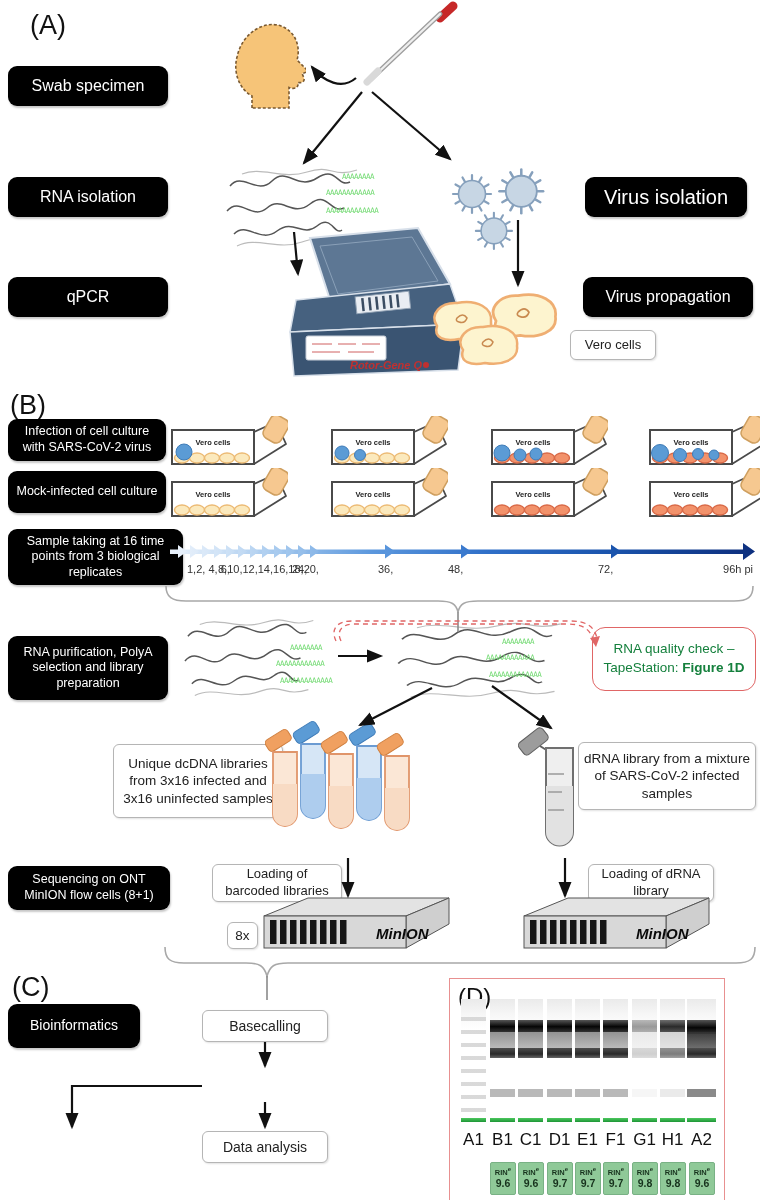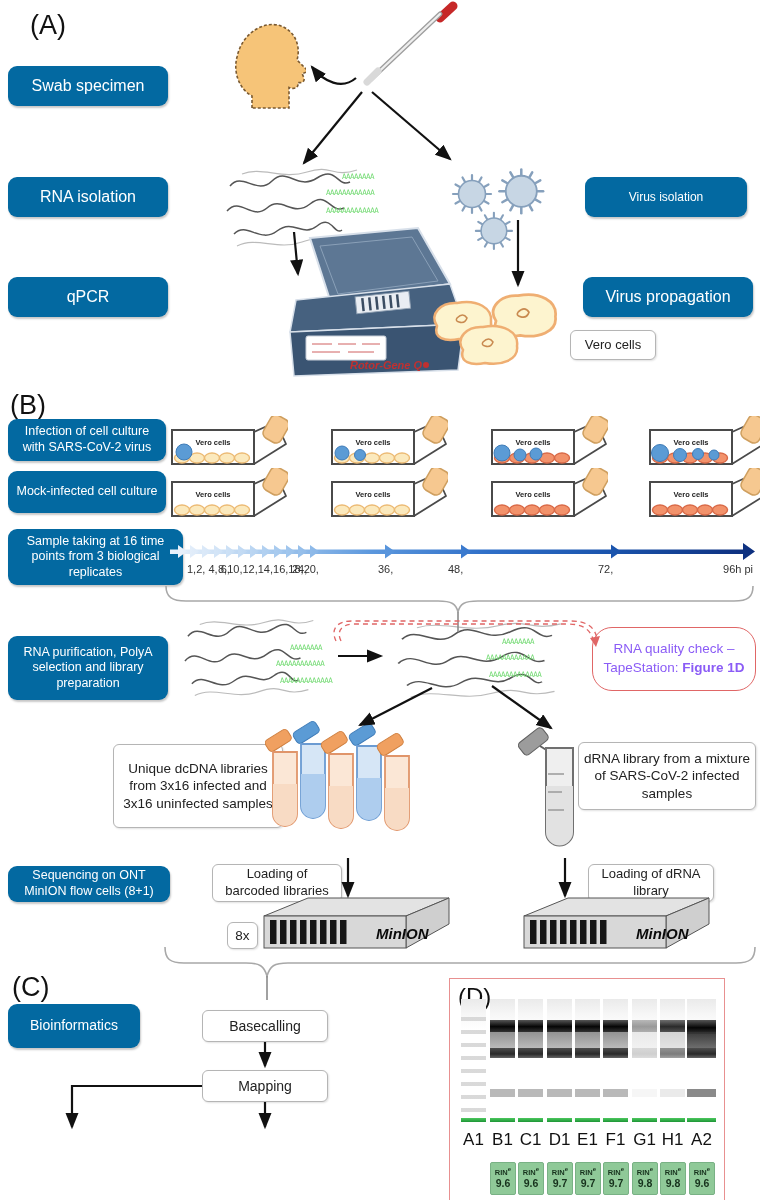--- a/index.html
+++ b/index.html
@@ -1,26 +1,26 @@
 <!DOCTYPE html>
 <html><head>
 <meta charset="utf-8">
 <style>
   html,body{margin:0;padding:0;background:#fff;}
   #fig{position:relative;width:760px;height:1200px;background:#fff;overflow:hidden;
        font-family:"Liberation Sans",sans-serif;color:#111;}
   .abs{position:absolute;}
   .plabel{font-size:27px;color:#111;}
-  .gbox{background:#0369a1;color:#fff;border-radius:9px;display:flex;align-items:center;justify-content:center;
+  .gbox{background:#000000;color:#fff;border-radius:9px;display:flex;align-items:center;justify-content:center;
         text-align:center;line-height:1.25;padding:2px 6px;box-sizing:border-box;
         box-shadow:1px 2px 2px rgba(0,0,0,.22);}
   .wbox{background:#fff;border:1px solid #b5b5b5;border-radius:6px;display:flex;align-items:center;justify-content:center;
         text-align:center;color:#222;box-sizing:border-box;line-height:1.3;padding:2px 5px;
         box-shadow:1px 1px 2px rgba(0,0,0,.12);}
-  .rbox{background:#fff;border:1.6px solid #e06666;border-radius:20px;color:#8b5cf6;text-align:center;
+  .rbox{background:#fff;border:1.6px solid #e06666;border-radius:13px;color:#15803d;text-align:center;
         display:flex;flex-direction:column;justify-content:center;box-sizing:border-box;line-height:1.4;font-size:13.5px;}
   .polya{position:absolute;color:#6ed96e;font-size:7.5px;letter-spacing:-0.5px;
          font-family:"DejaVu Sans Mono",monospace;white-space:nowrap;}
   .tlbl{position:absolute;top:21px;font-size:11px;color:#333;white-space:nowrap;}
   
   #panelD{border:1px solid #e89090;background:#fff;}
   .lane{position:absolute;top:20px;width:25px;height:128px;
         background:linear-gradient(180deg,#eaeaea 0,#f7f7f7 16px,#fff 30px);}
   .lane i{position:absolute;left:0;right:0;display:block;}
   .bt{top:21px;height:12px;background:linear-gradient(180deg,#555,#050505 55%,#333);}
@@ -110,21 +110,21 @@
         </g>
       </symbol>
     </defs>
   </svg>
 
   <div class="abs plabel" style="left:30px;top:10px">(A)</div>
 
   <div class="abs gbox" style="left:8px;top:66px;width:160px;height:40px;font-size:16px">Swab specimen</div>
   <div class="abs gbox" style="left:8px;top:277px;width:160px;height:40px;font-size:16px">qPCR</div>
   <div class="abs gbox" style="left:8px;top:177px;width:160px;height:40px;font-size:16px">RNA isolation</div>
-  <div class="abs gbox" style="left:585px;top:177px;width:162px;height:40px;font-size:12px">Virus isolation</div>
+  <div class="abs gbox" style="left:585px;top:177px;width:162px;height:40px;font-size:20px">Virus isolation</div>
   <div class="abs gbox" style="left:583px;top:277px;width:170px;height:40px;font-size:16px">Virus propagation</div>
   <div class="abs wbox" style="left:570px;top:330px;width:86px;height:30px;font-size:13px">Vero cells</div>
 
   <svg class="abs" style="left:232px;top:16px" width="74" height="94" viewBox="0 0 74 94">
     <path d="M20,92 L20,80 C7,73 1,56 5,41 C10,17 32,4 49,10 C63,15 69,30 65,44 L74,53 C76,55 74,57 70,57.5 L72,62 C73,66 69,67 66,66.5 C67,71 63,74 57,71.5 L57,80 L57,92 Z" fill="#f6c478" stroke="#7a5a32" stroke-width="1.6" stroke-dasharray="3,2"></path>
   </svg>
 
   <svg class="abs" style="left:222px;top:166px" width="160" height="85" viewBox="0 0 160 85">
       <use href="#rna"></use>
     </svg>
@@ -278,21 +278,21 @@
     </svg>
   <span class="polya" style="left:502px;top:637px">AAAAAAAA</span>
   <span class="polya" style="left:486px;top:653px">AAAAAAAAAAAA</span>
   <span class="polya" style="left:489px;top:670px">AAAAAAAAAAAAA</span>
 
   <div class="abs rbox" style="left:592px;top:627px;width:164px;height:64px">
     <div>RNA quality check –</div>
     <div><span>TapeStation: </span><b>Figure 1D</b></div>
   </div>
 
-  <div class="abs wbox" style="left:113px;top:744px;width:170px;height:84px;font-size:13.5px">Unique dcDNA libraries from 3x16 infected and 3x16 uninfected samples</div>
+  <div class="abs wbox" style="left:113px;top:744px;width:170px;height:74px;font-size:13.5px">Unique dcDNA libraries from 3x16 infected and 3x16 uninfected samples</div>
   <div class="abs wbox" style="left:578px;top:742px;width:178px;height:68px;font-size:13.5px">dRNA library from a mixture of SARS-CoV-2 infected samples</div>
 
   <svg class="abs" style="left:265px;top:712px" width="165" height="150" viewBox="0 0 165 150">
     <g>
       <rect x="0" y="22" width="26" height="13" rx="4" transform="rotate(-32 13 28)" fill="#f0a060" stroke="#cf7f3f"></rect>
       <path d="M8,40 h24 v62 a12,12 0 0 1 -24,0 z" fill="#fbe7d6" stroke="#e0956a" stroke-width="1.8"></path>
       <path d="M8,72 h24 v30 a12,12 0 0 1 -24,0 z" fill="#f8dbc4"></path>
     </g>
     <g>
       <rect x="28" y="14" width="26" height="13" rx="4" transform="rotate(-32 41 20)" fill="#5b9bd5" stroke="#3f7cb8"></rect>
@@ -323,36 +323,36 @@
     <path d="M28,60 h27 v46 a13.5,13.5 0 0 1 -27,0 z" fill="#e2e2e2"></path>
     <g stroke="#9a9a9a" stroke-width="1.5">
       <line x1="30" y1="48" x2="46" y2="48"></line>
         <line x1="30" y1="66" x2="44" y2="66"></line>
         <line x1="30" y1="84" x2="46" y2="84"></line>
     </g>
   </svg>
 
   <div class="abs wbox" style="left:212px;top:864px;width:130px;height:38px;font-size:13px">Loading of barcoded libraries</div>
   <div class="abs wbox" style="left:588px;top:864px;width:126px;height:38px;font-size:13px">Loading of dRNA library</div>
-  <div class="abs gbox" style="left:8px;top:866px;width:162px;height:36px;font-size:12.5px">Sequencing on ONT MinION flow cells (8+1)</div>
+  <div class="abs gbox" style="left:8px;top:866px;width:162px;height:44px;font-size:12.5px">Sequencing on ONT MinION flow cells (8+1)</div>
   <div class="abs wbox" style="left:227px;top:922px;width:31px;height:27px;font-size:13.5px">8x</div>
 
   <svg class="abs" style="left:256px;top:894px" width="195" height="58" viewBox="0 0 195 58">
     <use href="#minion"></use>
     <text x="120" y="45" class="mtext">MinION</text>
   </svg>
   <svg class="abs" style="left:516px;top:894px" width="195" height="58" viewBox="0 0 195 58">
     <use href="#minion"></use>
     <text x="120" y="45" class="mtext">MinION</text>
   </svg>
 
   <div class="abs plabel" style="left:12px;top:972px">(C)</div>
   <div class="abs gbox" style="left:8px;top:1004px;width:132px;height:44px;font-size:14px">Bioinformatics</div>
   <div class="abs wbox" style="left:202px;top:1010px;width:126px;height:32px;font-size:14px">Basecalling</div>
-  <div class="abs wbox" style="left:202px;top:1070px;width:126px;height:32px;font-size:14px">Mapping</div>
+  <div class="abs wbox" style="left:202px;top:1131px;width:126px;height:32px;font-size:14px">Data analysis</div>
 
   <div id="panelD" class="abs" style="left:449px;top:978px;width:274px;height:221px">
     <div class="abs" style="left:8px;top:4px;font-size:24px">(D)</div>
 
     <div class="lane" style="left:11px">
         <i class="ld"></i>
         <i class="gm"></i>
       </div>
     <div class="lane" style="left:40px">
         <i class="bt"></i>

